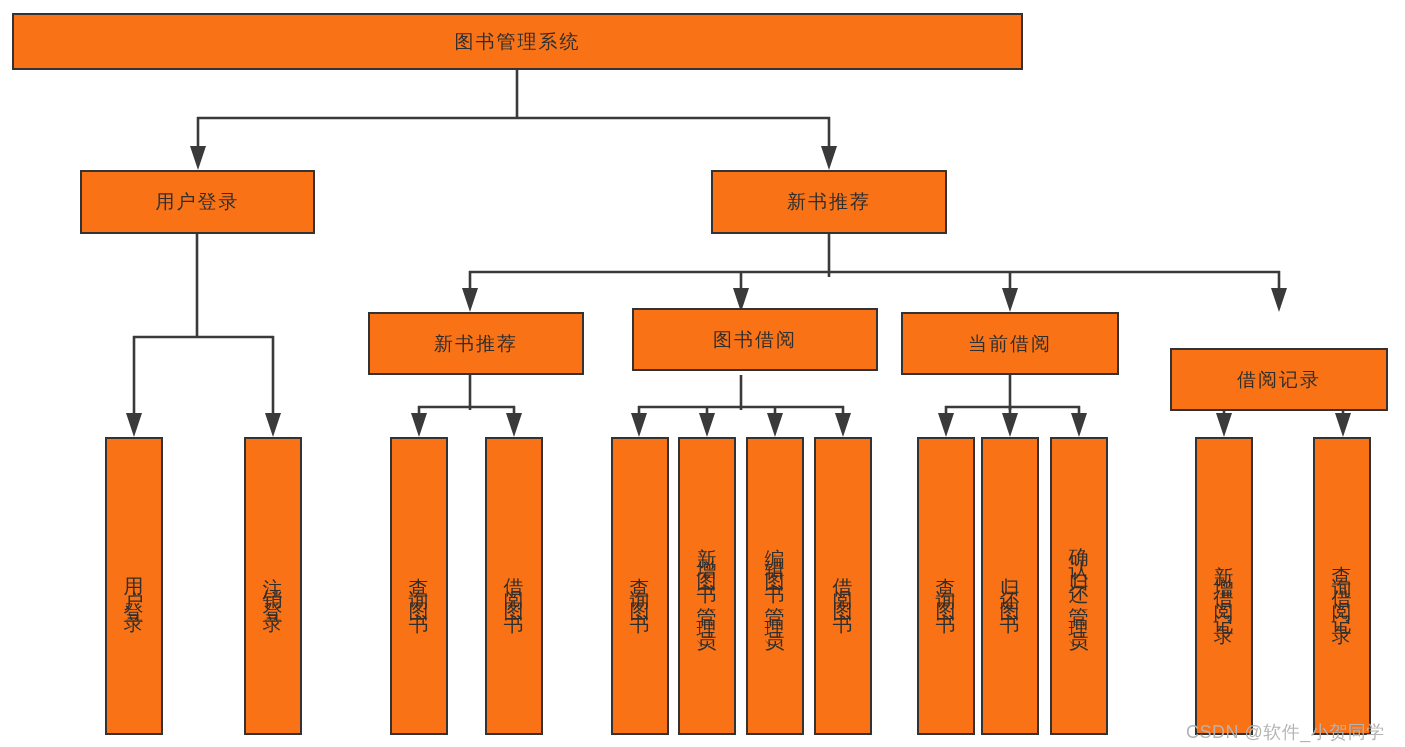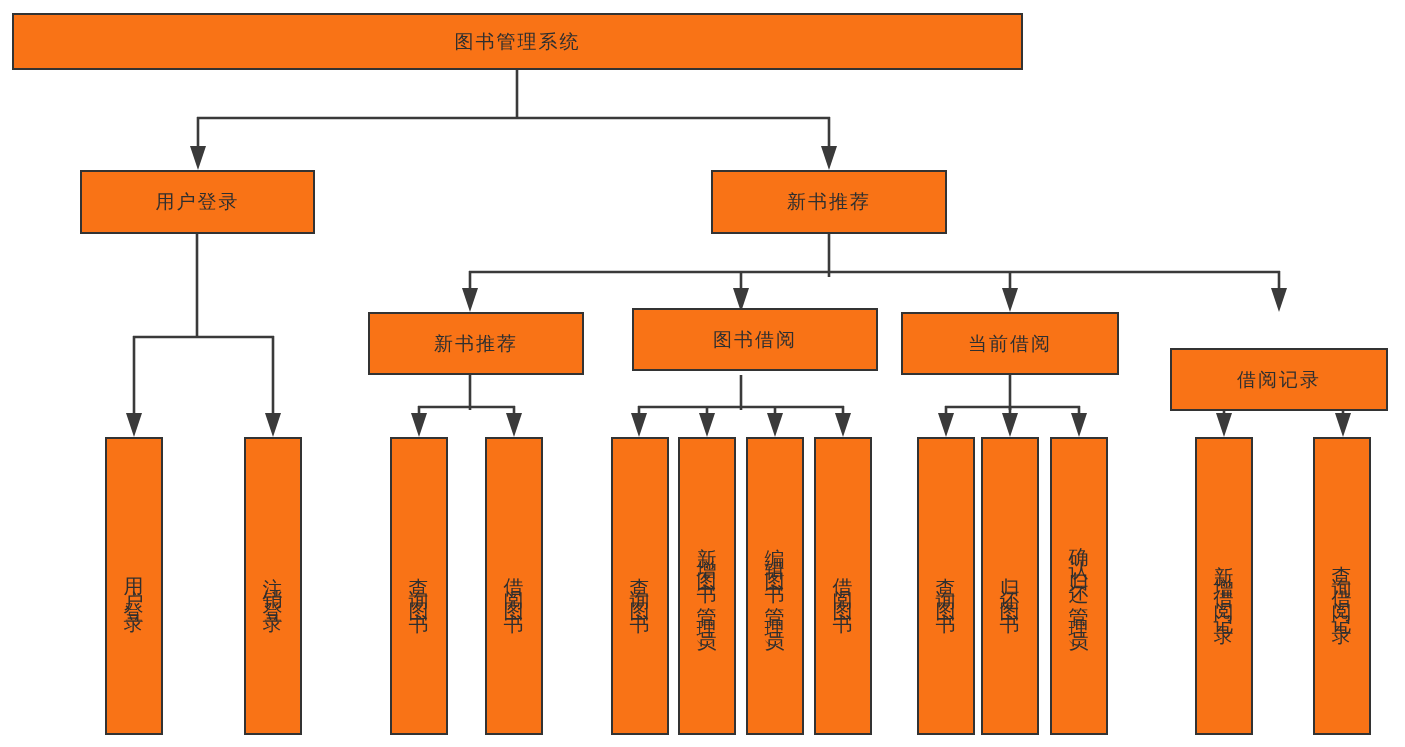--- a/index.html
+++ b/index.html
@@ -173,14 +173,15 @@
   <div class="node leaf" style="left:1050px;">
     <span class="vtext">确认归还（管理员）</span>
   </div>
   <div class="node leaf" style="left:1195px;">
     <span class="vtext">新增借阅记录</span>
   </div>
   <div class="node leaf" style="left:1313px;">
     <span class="vtext">查询借阅记录</span>
   </div>
 
+  <div class="watermark">CSDN @软件_小贺同学</div>
 
 </div>
 
 </body></html>

